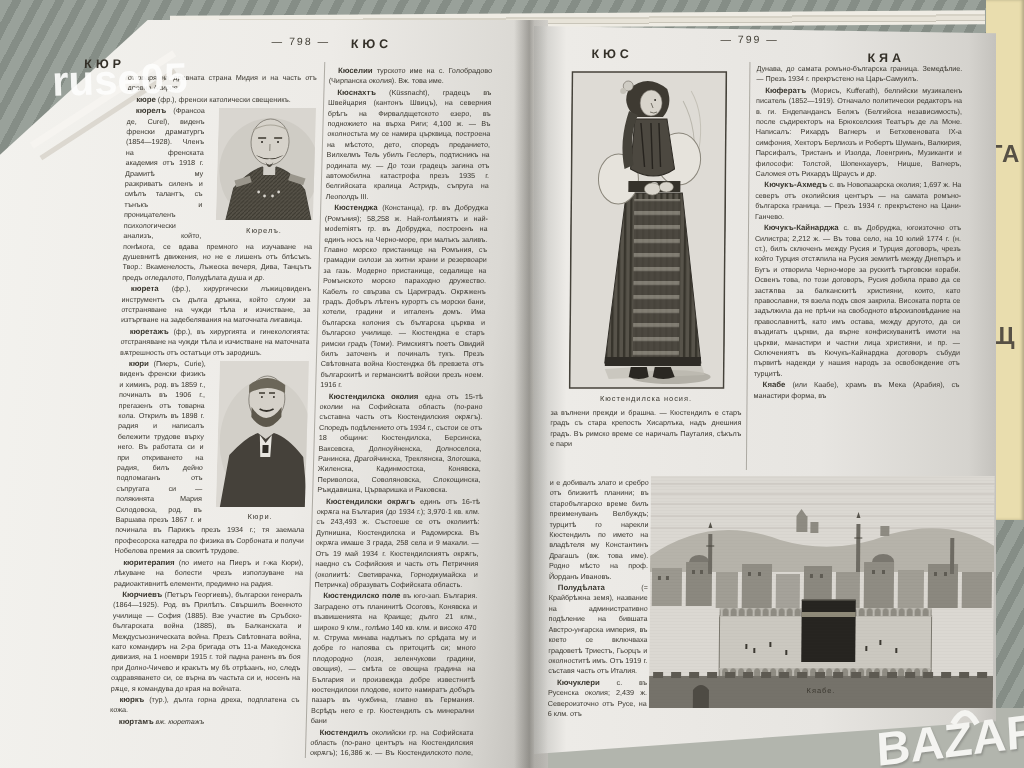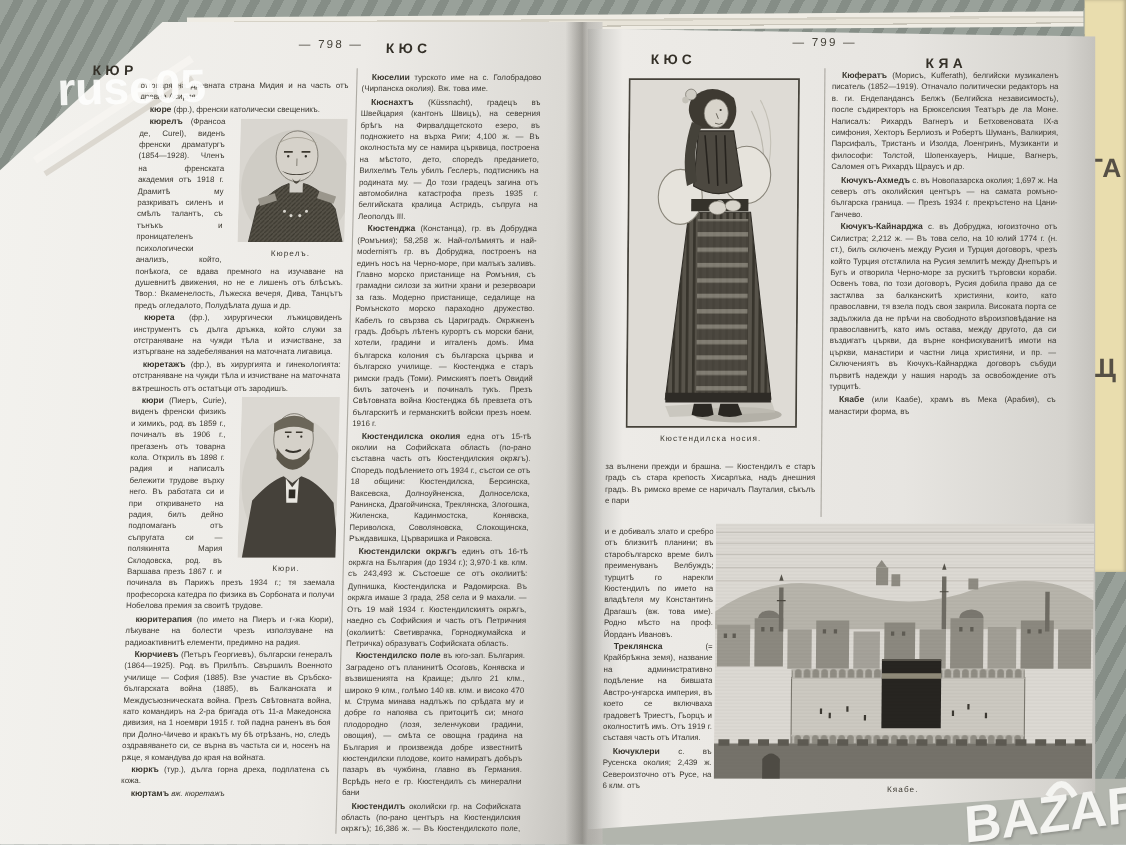--- a/index.html
+++ b/index.html
@@ -33,21 +33,21 @@
   .col p.ind{text-indent:9px;}
   .col b.term{font-weight:bold;font-size:7.8px;}
   .vi{font-style:italic;}
   .cap{display:block;text-align:center;font-size:7.4px;letter-spacing:1px;color:#3a372f;margin-top:2px;}
   .vline{width:1px;background:#7a776e;opacity:.55;}
   .fl{float:right;margin:2px 0 2px 5px;}
   .kurel-box{width:106px;}
   .kuri-box{width:98px;}
   .costume-wrap{display:block;width:156px;margin:3px auto 1px auto;}
   .kaaba-wrap{left:655px;top:476px;width:344px;height:232px;}
-  .kaaba-cap{left:655px;top:711px;width:344px;}
+  .kaaba-cap{left:655px;top:684px;width:344px;}
   
   .wm1{left:52px;top:56px;font-size:42px;font-weight:bold;color:rgba(253,253,252,.92);transform:rotate(-1.5deg);}
   .wm2{left:876px;top:712px;font-size:47px;font-weight:bold;color:#f4f4f1;transform:rotate(-7deg) skewX(-4deg);letter-spacing:0px;text-shadow:1px 2px 2px rgba(90,90,85,.35);}
   .wm2-handle{left:948px;top:706px;}
 </style>
 </head>
 <body>
 
 <div class="scene">
 
@@ -141,21 +141,21 @@
       <p class="ind"><b class="term">Кюстендилска околия</b> <span>една отъ 15-тѣ околии на Софийската область (по-рано съставна часть отъ Кюстендилския окрѫгъ). Споредъ подѣлението отъ 1934 г., състои се отъ 18 общини: Кюстендилска, Берсинска, Ваксевска, Долноуйненска, Долноселска, Ранинска, Драгойчинска, Треклянска, Злогошка, Жиленска, Кадинмостска, Конявска, Периволска, Соволяновска, Слокощинска, Ръждавишка, Църваришка и Раковска.</span></p>
       <p class="ind"><b class="term">Кюстендилски окрѫгъ</b> <span>единъ отъ 16-тѣ окрѫга на България (до 1934 г.); 3,970·1 кв. клм. съ 243,493 ж. Състоеше се отъ околиитѣ: Дупнишка, Кюстендилска и Радомирска. Въ окрѫга имаше 3 града, 258 села и 9 махали. — Отъ 19 май 1934 г. Кюстендилскиятъ окрѫгъ, наедно съ Софийския и часть отъ Петричния (околиитѣ: Светиврачка, Горноджумайска и Петричка) образуватъ Софийската область.</span></p>
       <p class="ind"><b class="term">Кюстендилско поле</b> <span>въ юго-зап. България. Заградено отъ планинитѣ Осоговъ, Конявска и възвишенията на Краище; дълго 21 клм., широко 9 клм., голѣмо 140 кв. клм. и високо 470 м. Струма минава надлъжъ по срѣдата му и добре го напоява съ притоцитѣ си; много плодородно (лозя, зеленчукови градини, овощия), — смѣта се овощна градина на България и произвежда добре известнитѣ кюстендилски плодове, които намиратъ добъръ пазаръ въ чужбина, главно въ Германия. Всрѣдъ него е гр. Кюстендилъ съ минерални бани</span></p>
       <p class="ind"><b class="term">Кюстендилъ</b> <span>околийски гр. на Софийската область (по-рано центъръ на Кюстендилския окрѫгъ); 16,386 ж. — Въ Кюстендилското поле, близо до политѣ на Осоговската пл. и до р. Струма. Гара на желѣзницата София — Гюешево. Въ града има топли минерални извори съ модерни бани, а въ околностьта — много овощни градини</span></p>
     </div>
   </div>
 
   <div class="abs skew-r">
     <div class="abs pageno" style="left:700px;top:33px;width:100px">— 799 —</div>
     <div class="abs colhdr" style="left:592px;top:47px">КЮС</div>
-    <div class="abs colhdr" style="left:842px;top:51px">КЯА</div>
+    <div class="abs colhdr" style="left:868px;top:51px">КЯА</div>
     <div class="abs vline" style="left:750px;top:62px;height:408px"></div>
 
     <div class="abs col" style="left:554px;top:68px;width:191px;height:408px">
       <span class="costume-wrap">
         <svg width="156" height="318" viewBox="0 0 156 318">
           <defs>
             <pattern id="stripeP" width="6" height="6" patternUnits="userSpaceOnUse">
                 <rect width="6" height="6" fill="#57534a"></rect>
                 <rect x="0" width="2.4" height="6" fill="#37342c"></rect>
               </pattern>
@@ -185,30 +185,31 @@
           <path d="M58,18 Q76,2 96,18 Q102,34 92,46 L64,46 Q50,32 58,18 Z" fill="#3e3a32"></path>
           <path d="M58,40 Q48,70 54,98 L63,94 Q58,64 67,44 Z" fill="#45423a"></path>
           <ellipse cx="80" cy="32" rx="11" ry="13" fill="#d8d4cb" stroke="#6b675e" stroke-width=".6"></ellipse>
           <circle cx="84" cy="29" r="1" fill="#33302a"></circle>
           <path d="M80,32 L82,37 M79,41 Q83,43 86,41" stroke="#5a564c" stroke-width=".8" fill="none"></path>
           <circle cx="57" cy="15" r="5" fill="#cfccc4" stroke="#6b675e" stroke-width=".6"></circle>
           <circle cx="52" cy="20" r="3" fill="#c4c1b8"></circle>
         </svg>
       </span>
       <span class="cap">Кюстендилска носия.</span>
-      <p style="margin-top:14px"><span>за вълнени прежди и брашна. — Кюстендилъ е старъ градъ съ стара крепость Хисарлъка, надъ днешния градъ. Въ римско време се наричалъ Пауталия, сѣкълъ е пари</span></p>
+      <p style="margin-top:3px"><span>за вълнени прежди и брашна. — Кюстендилъ е старъ градъ съ стара крепость Хисарлъка, надъ днешния градъ. Въ римско време се наричалъ Пауталия, сѣкълъ е пари</span></p>
     </div>
 
     <div class="abs col" style="left:554px;top:478px;width:99px;height:264px">
       <p><span>и е добивалъ злато и сребро отъ близкитѣ планини; въ старобългарско време билъ преименуванъ Велбуждъ; турцитѣ го нарекли Кюстендилъ по името на владѣтеля му Константинъ Драгашъ (вж. това име). Родно мѣсто на проф. Йорданъ Ивановъ.</span></p>
-      <p class="ind"><b class="term">Треклянска</b> <span>(= Крайбрѣжна земя), название на административно подѣление на бившата Австро-унгарска империя, въ което се включваха градоветѣ Триестъ, Гьорцъ и околноститѣ имъ. Отъ 1919 г. съставя часть отъ Италия.</span></p>
+      <p class="ind"><b class="term">Полудѣлата</b> <span>(= Крайбрѣжна земя), название на административно подѣление на бившата Австро-унгарска империя, въ което се включваха градоветѣ Триестъ, Гьорцъ и околноститѣ имъ. Отъ 1919 г. съставя часть отъ Италия.</span></p>
       <p class="ind"><b class="term">Кючуклери</b> <span>с. въ Русенска околия; 2,439 ж. Североизточно отъ Русе, на 6 клм. отъ</span></p>
     </div>
 
     <div class="abs col" style="left:757px;top:64px;width:206px;height:412px">
+      <p><span>Дунава, до самата ромъно-българска граница. Земедѣлие. — Презъ 1934 г. прекръстено на Царь-Самуилъ.</span></p>
       <p class="ind"><b class="term">Кюфератъ</b> <span>(Морисъ, Kufferath), белгийски музикаленъ писатель (1852—1919). Отначало политически редакторъ на в. ги. Ендепандансъ Белжъ (Белгийска независимость), после съдиректоръ на Брюкселския Театъръ де ла Моне. Написалъ: Рихардъ Вагнеръ и Бетховеновата IX-а симфония, Хекторъ Берлиозъ и Робертъ Шуманъ, Валкирия, Парсифалъ, Тристанъ и Изолда, Лоенгринъ, Музиканти и философи: Толстой, Шопенхауеръ, Ницше, Вагнеръ, Саломея отъ Рихардъ Щраусъ и др.</span></p>
       <p class="ind"><b class="term">Кючукъ-Ахмедъ</b> <span>с. въ Новопазарска околия; 1,697 ж. На северъ отъ околийския центъръ — на самата ромъно-българска граница. — Презъ 1934 г. прекръстено на Цани-Ганчево.</span></p>
       <p class="ind"><b class="term">Кючукъ-Кайнарджа</b> <span>с. въ Добруджа, югоизточно отъ Силистра; 2,212 ж. — Въ това село, на 10 юлий 1774 г. (н. ст.), билъ сключенъ между Русия и Турция договоръ, чрезъ който Турция отстѫпила на Русия землитѣ между Днепъръ и Бугъ и отворила Черно-море за рускитѣ търговски кораби. Освенъ това, по този договоръ, Русия добила право да се застѫпва за балканскитѣ християни, които, като православни, тя взела подъ своя закрила. Високата порта се задължила да не прѣчи на свободното вѣроизповѣдание на православнитѣ, като имъ остава, между другото, да си въздигатъ църкви, да върне конфискуванитѣ имоти на църкви, манастири и частни лица християни, и пр. — Сключениятъ въ Кючукъ-Кайнарджа договоръ събуди първитѣ надежди у нашия народъ за освобождение отъ турцитѣ.</span></p>
       <p class="ind"><b class="term">Кяабе</b> <span>(или Каабе), храмъ въ Мека (Арабия), съ манастири форма, въ</span></p>
     </div>
 
     <div class="abs kaaba-wrap">
       <svg width="344" height="232" viewBox="0 0 344 232">
         <defs>
           <pattern id="fineln" width="4" height="3" patternUnits="userSpaceOnUse">

